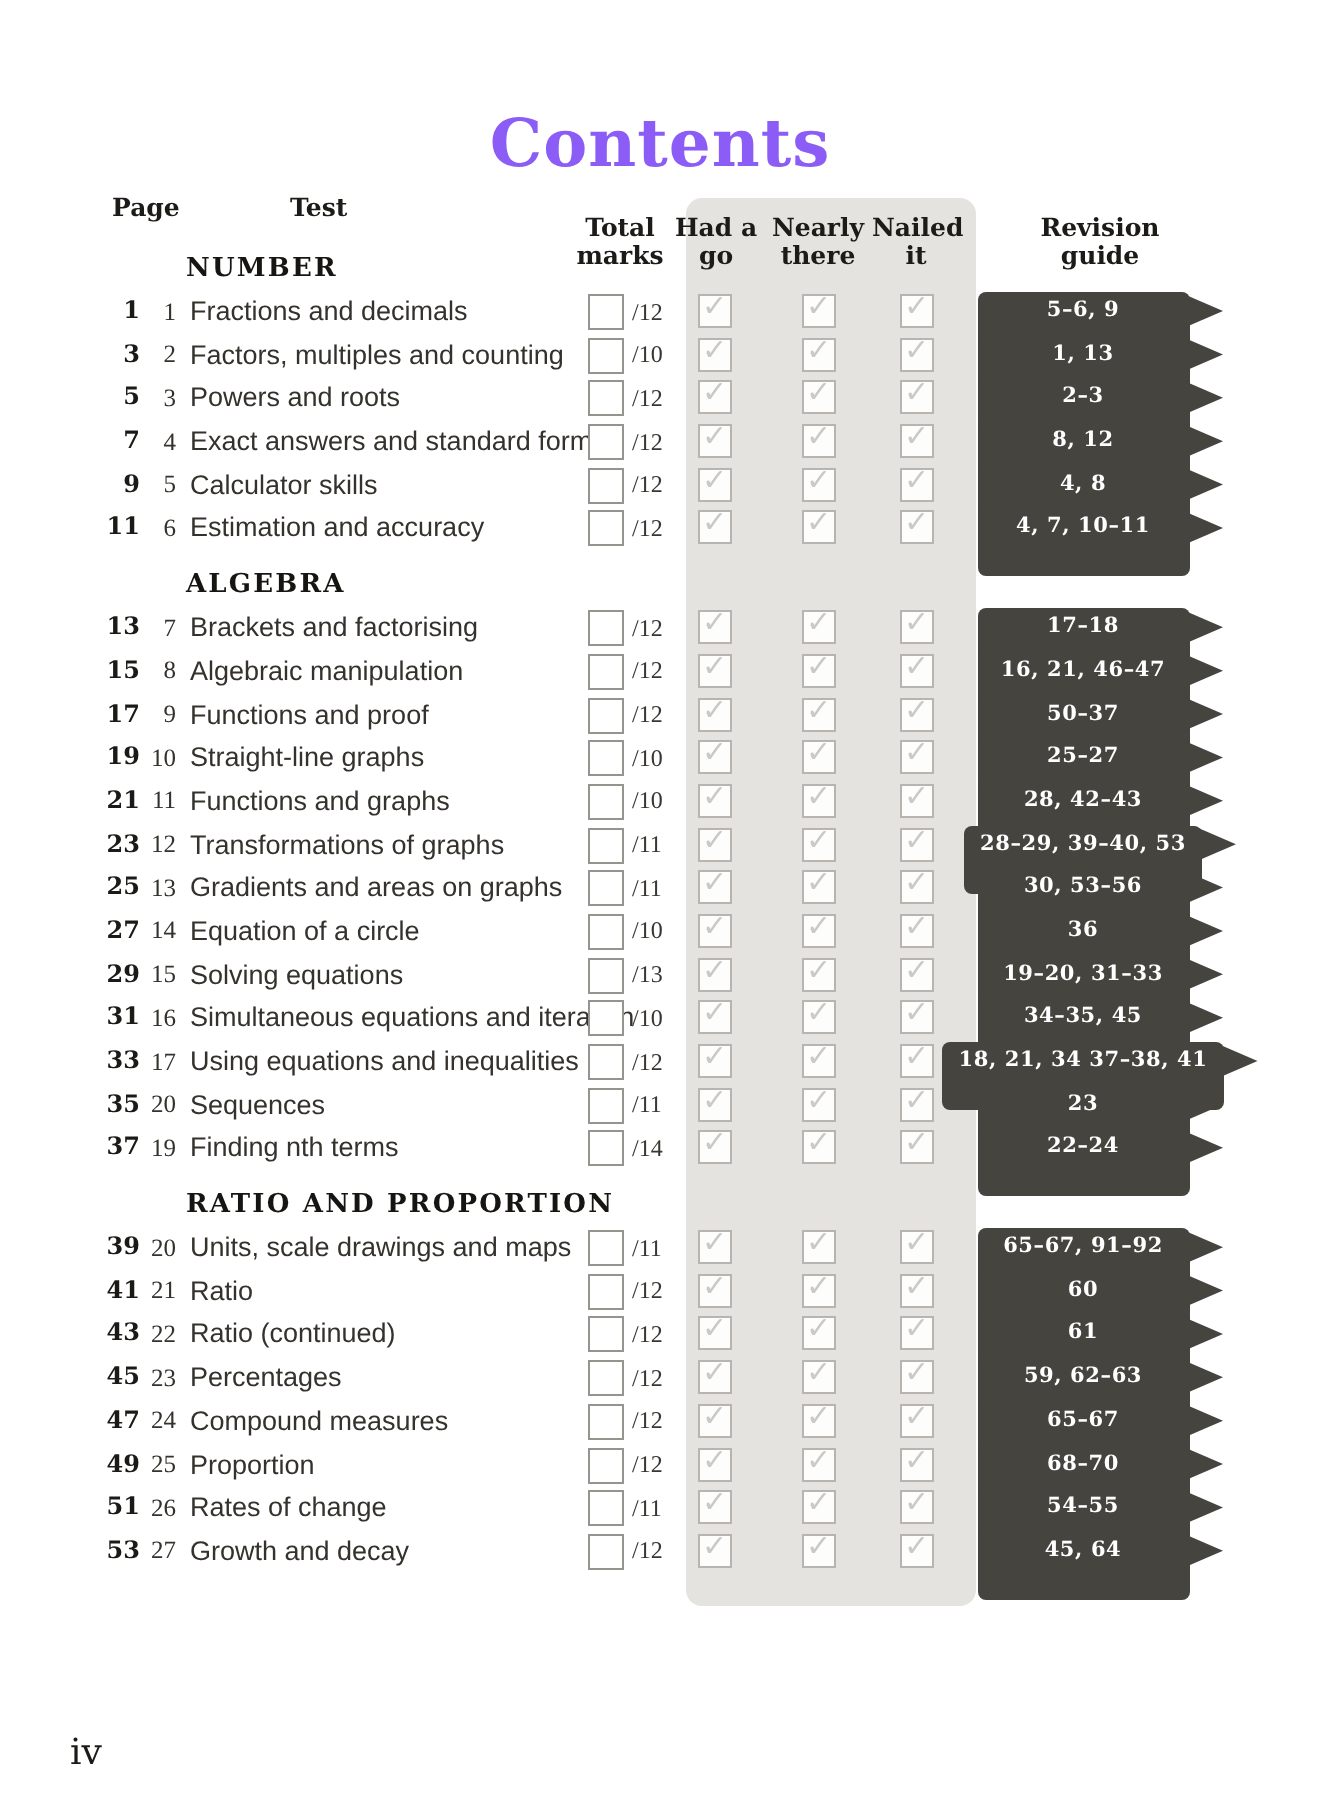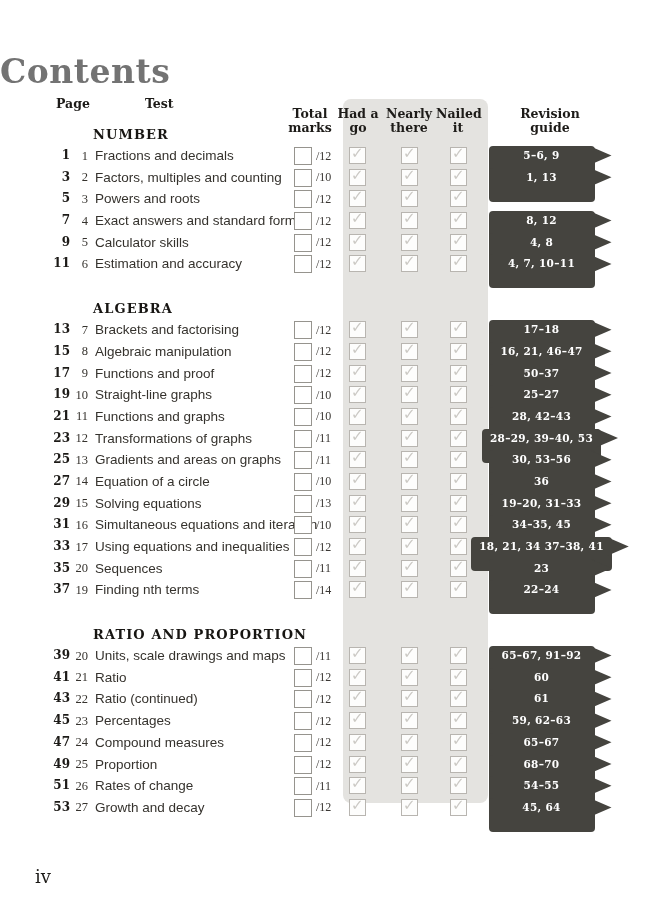--- a/index.html
+++ b/index.html
@@ -4,21 +4,21 @@
 <style>
   html,body { margin:0; padding:0; }
   body {
     width:660px; height:900px; background:#ffffff; position:relative;
     font-family:"DejaVu Serif", serif; color:#1d1b18; overflow:hidden;
   }
   .sheet { position:absolute; inset:0; }
 
   .page-title {
     position:absolute; top:52px; left:0; width:660px; margin:0;
-    text-align:left; font-size:33px; font-weight:bold; color:#737373;
+    text-align:center; font-size:33px; font-weight:bold; color:#8b5cf6;
     letter-spacing:0.5px;
   }
 
   .panel {
     position:absolute; left:343px; top:99px; width:145px; height:704px;
     background:var(--panel-bg,#e4e3e0); border-radius:8px;
   }
 
   .hdr {
     position:absolute; font-weight:bold; font-size:12.5px; line-height:14px;
@@ -26,21 +26,21 @@
   }
   .hdr-page     { left:56px;  top:97px;  text-align:left; }
   .hdr-test     { left:145px; top:97px;  text-align:center; }
   .hdr-marks    { left:282px; top:107px; width:56px; }
   .hdr-go       { left:336px; top:107px; width:44px; }
   .hdr-nearly   { left:385px; top:107px; width:48px; }
   .hdr-nailed   { left:436px; top:107px; width:44px; }
   .hdr-revision { left:515px; top:107px; width:70px; }
 
   .toc { position:absolute; left:0; top:125px; width:660px; }
-  .toc-section { margin-top:24px; }
+  .toc-section { margin-top:8px; }
   .toc-section:first-child { margin-top:0; }
   .section-name {
     height:20px; line-height:20px; margin-left:93px;
     font-weight:bold; font-size:13px; letter-spacing:1.1px; color:#171512;
   }
 
   .row { position:relative; height:21.7px; }
   .r-page {
     position:absolute; left:0; top:3px; width:70px; text-align:right;
     font-weight:bold; font-size:12px; color:#1c1a17;
@@ -167,20 +167,26 @@
     <span class="r-marks">/12</span>
     <span class="r-cb cb1">
               <span class="check">✓</span>
             </span>
     <span class="r-cb cb2">
               <span class="check">✓</span>
             </span>
     <span class="r-cb cb3">
               <span class="check">✓</span>
             </span>
+    <span class="r-badge-wrap">
+      <span class="badge">
+        <span class="badge-text">2–3</span>
+        <span class="badge-arrow"></span>
+      </span>
+    </span>
   </div>
 
   <div class="row">
     <span class="r-page">7</span>
     <span class="r-test">4</span>
     <span class="r-title">Exact answers and standard form</span>
     <span class="r-marksbox"></span>
     <span class="r-marks">/12</span>
     <span class="r-cb cb1">
               <span class="check">✓</span>

